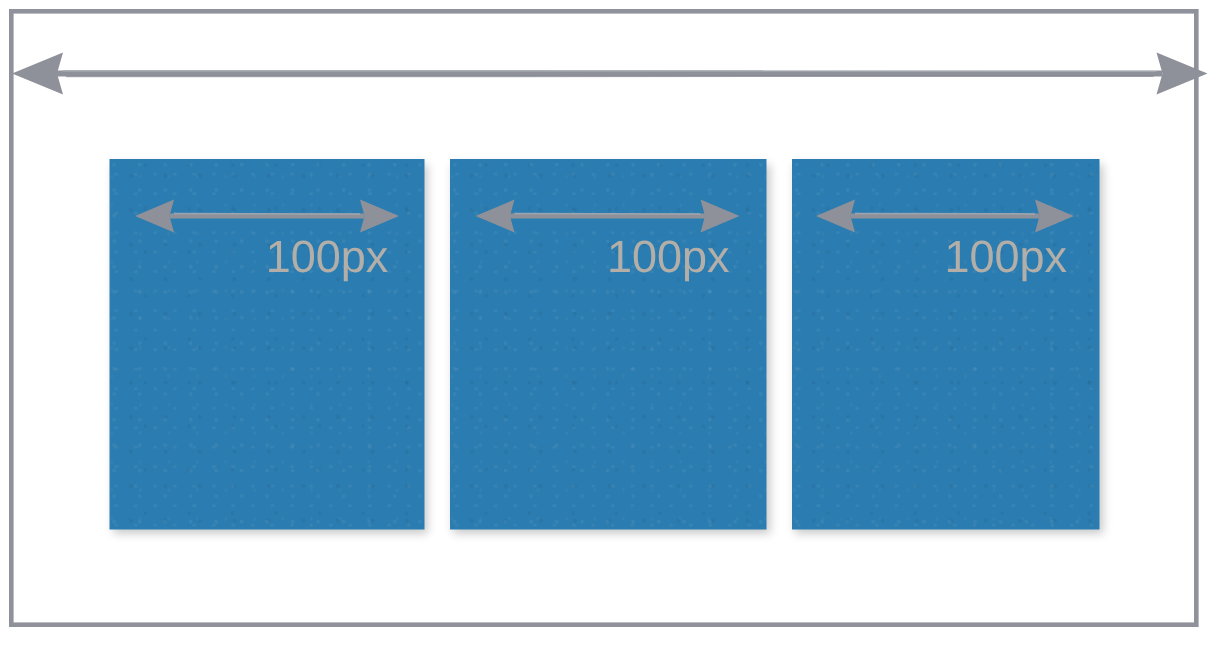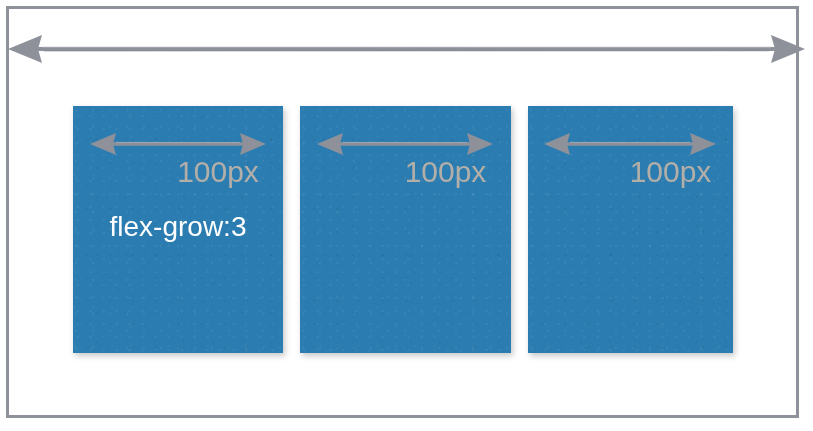--- a/index.html
+++ b/index.html
@@ -150,21 +150,20 @@
         <svg width="176" height="28" viewBox="0 0 176 28" preserveAspectRatio="none">
           <g fill="#8e9199">
             <polygon points="0,14 26,3 23,14 26,25"></polygon>
             <polygon points="176,14 150,3 153,14 150,25"></polygon>
           </g>
           <path d="M23,14 L153,14" stroke="#8e9199" stroke-width="3.4" fill="none"></path>
           <path d="M26,12.4 L150,12.6" stroke="#a9acb3" stroke-width="1" fill="none" opacity="0.8"></path>
         </svg>
       </div>
       <div class="inner-size-label">100px</div>
-      <div class="inner-grow-label">flex-grow:3</div>
     </div>
 
     <div class="flex-box box-2">
       <div class="inner-arrow">
         <svg width="176" height="28" viewBox="0 0 176 28" preserveAspectRatio="none">
           <g fill="#8e9199">
             <polygon points="0,14 26,3 23,14 26,25"></polygon>
             <polygon points="176,14 150,3 153,14 150,25"></polygon>
           </g>
           <path d="M23,14 L153,14" stroke="#8e9199" stroke-width="3.4" fill="none"></path>

